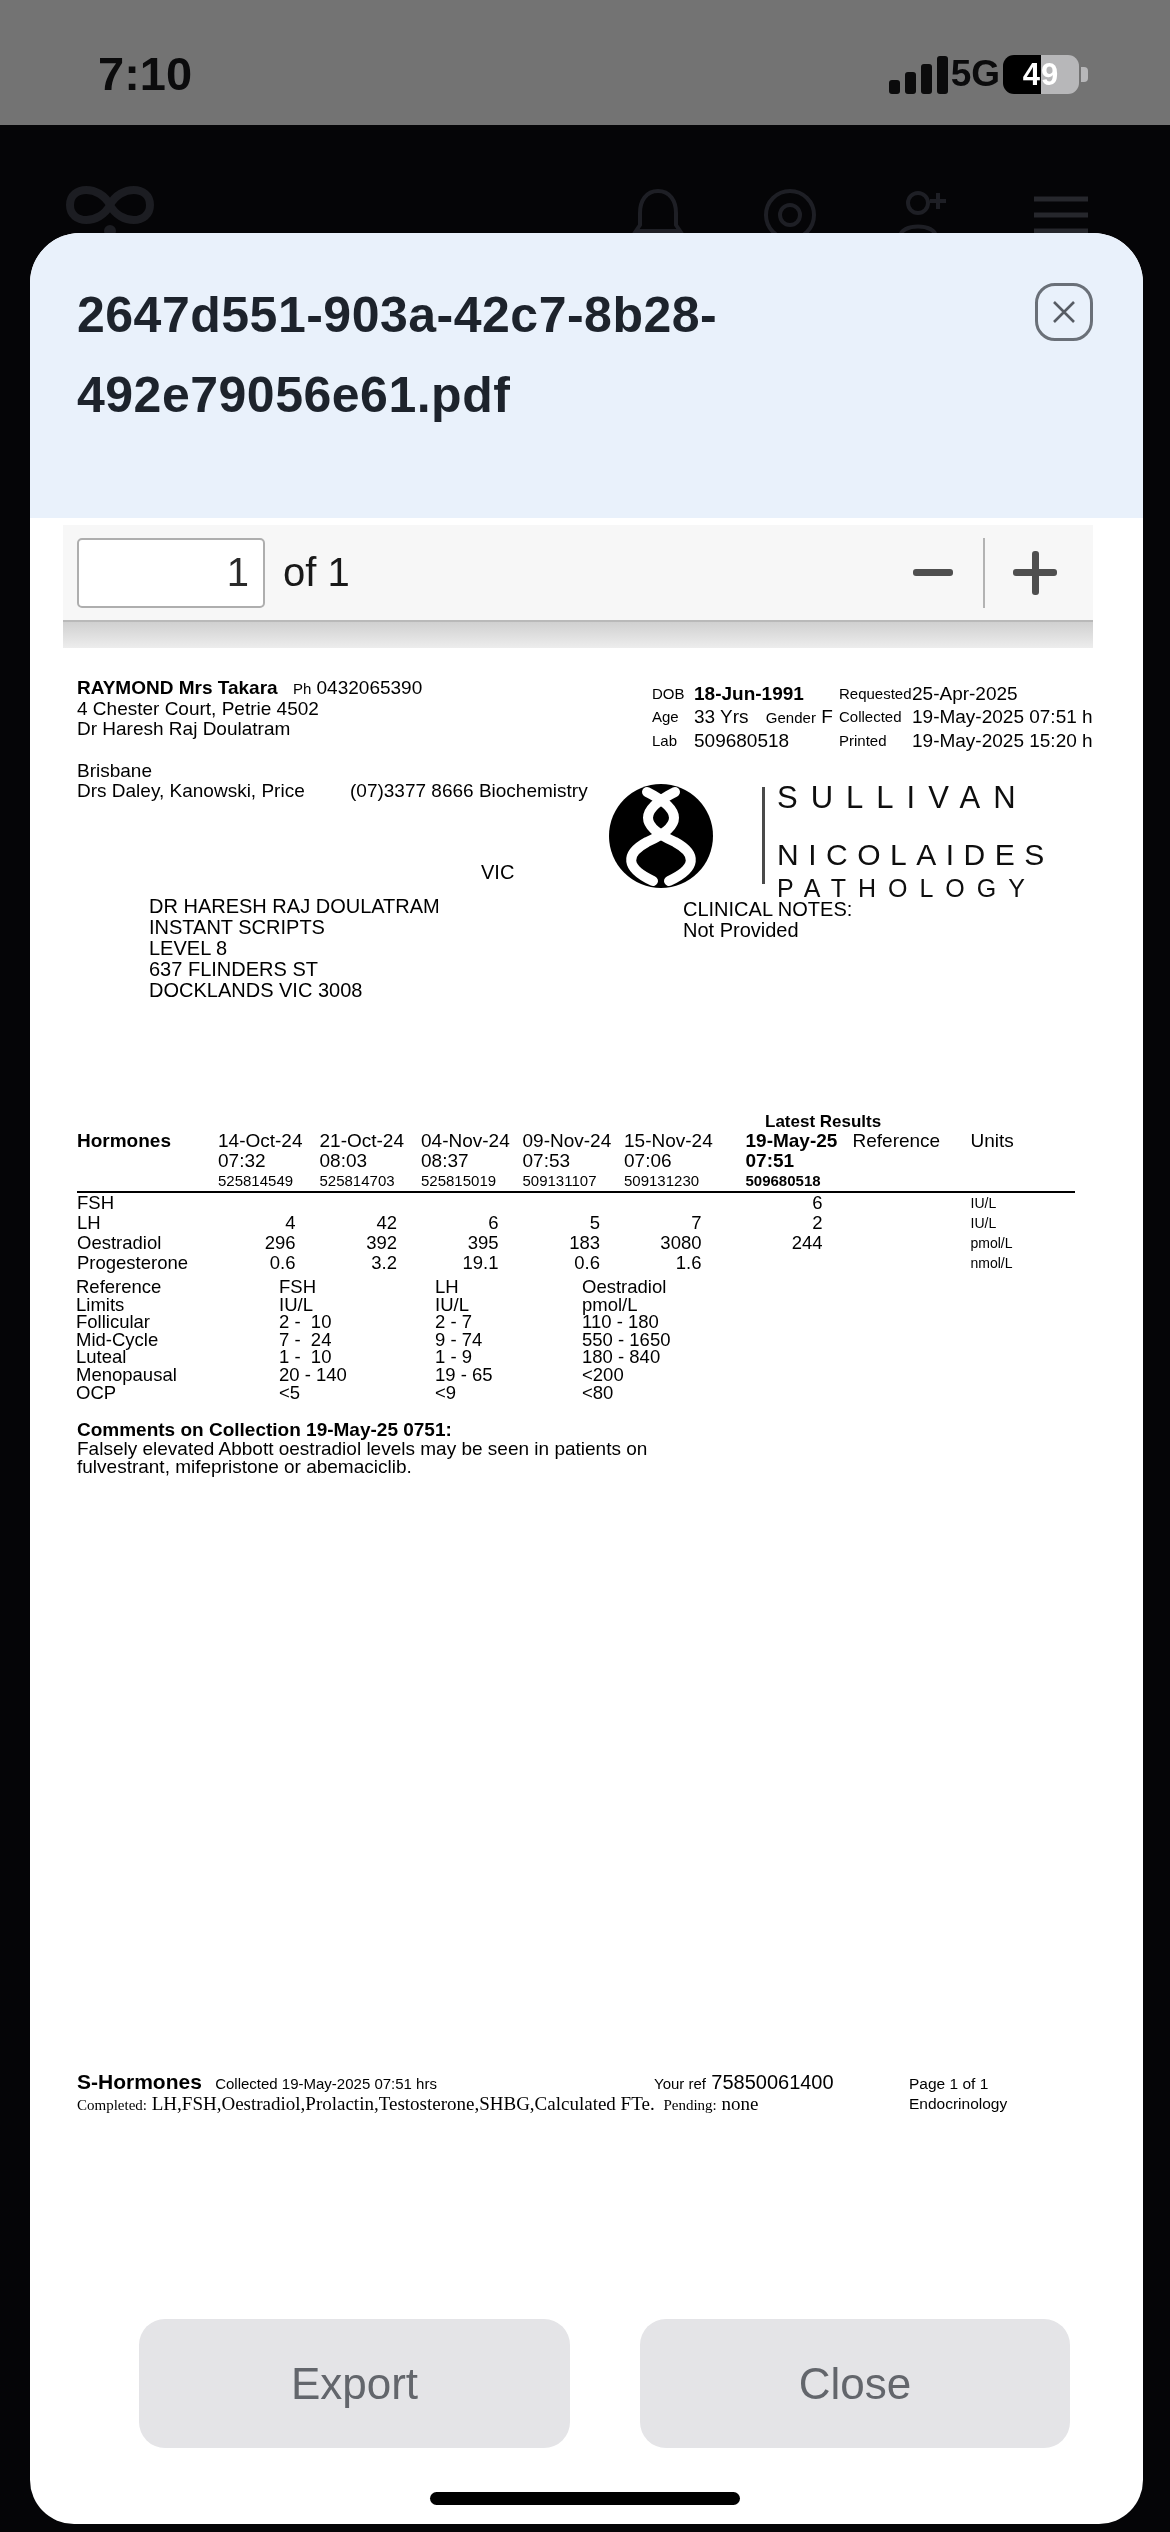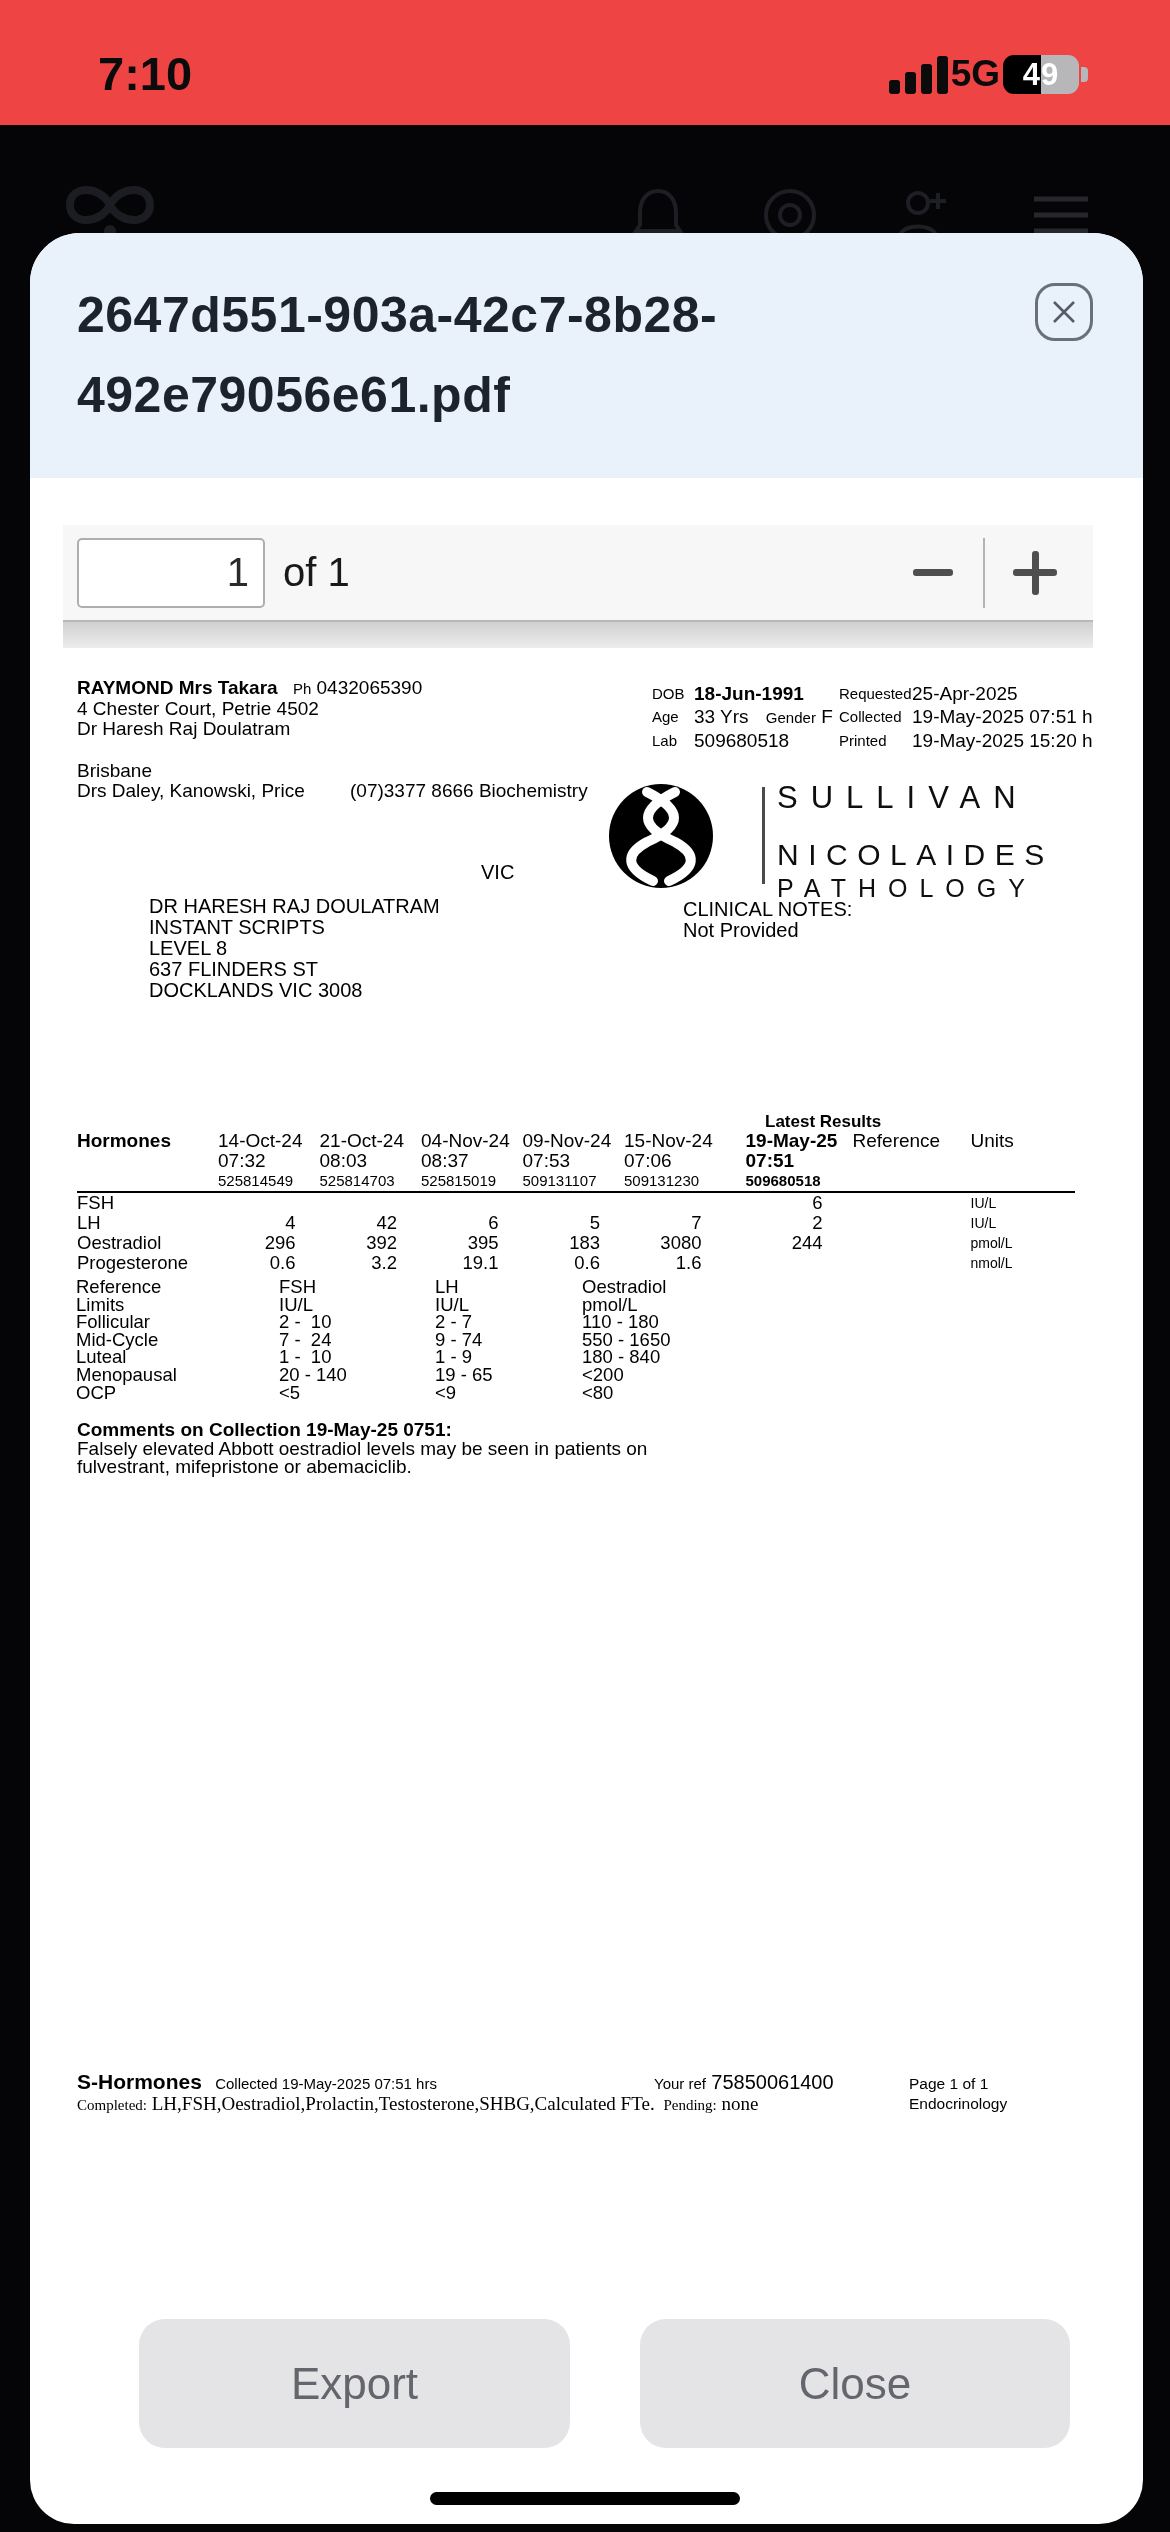--- a/index.html
+++ b/index.html
@@ -4,42 +4,42 @@
 <style>
   html,body{margin:0;padding:0;}
   body{
     width:1170px;height:2532px;position:relative;overflow:hidden;
     background:#050507;font-family:"Liberation Sans",sans-serif;
     -webkit-font-smoothing:antialiased;
   }
   .abs{position:absolute;}
 
   
-  .status-bar{left:0;top:0;width:1170px;height:125px;background:#ef4444;}
+  .status-bar{left:0;top:0;width:1170px;height:125px;background:#737373;}
   .sb-time{left:98px;top:46px;font-size:47px;font-weight:700;color:#0b0b0c;letter-spacing:0;}
   .sb-right{right:82px;top:54px;display:flex;align-items:flex-end;gap:3px;}
   .sig{display:flex;align-items:flex-end;gap:5px;height:40px;}
   .sig i{display:block;width:11px;background:#0b0b0c;border-radius:3px;}
   .sb-net{font-size:37px;font-weight:600;color:#0b0b0c;line-height:40px;}
   .batt{position:relative;width:76px;height:39px;border-radius:11px;overflow:hidden;display:flex;}
   .batt .bf{width:50%;background:#000;}
   .batt .be{width:50%;background:#b7b7b9;}
   .batt .bn{position:absolute;inset:0;display:flex;align-items:center;justify-content:center;
     color:#fff;font-size:31px;font-weight:700;letter-spacing:1px;}
   .batt-nub{width:7px;height:15px;background:#b7b7b9;border-radius:0 4px 4px 0;margin-left:2px;margin-bottom:12px;}
 
   
   .app-header{left:0;top:125px;width:1170px;height:180px;background:#050507;color:#1b1c21;}
   .app-header svg{position:absolute;}
   .brand-name{position:absolute;left:172px;top:192px;font-size:46px;font-weight:700;color:#17181d;}
 
   
   .modal{left:30px;top:233px;width:1113px;height:2291px;background:#ffffff;
     border-radius:50px 50px 44px 44px;overflow:hidden;}
-  .modal-header{position:absolute;left:0;top:0;width:100%;height:245px;background:#e9f1fb;}
+  .modal-header{position:absolute;left:0;top:0;width:100%;height:285px;background:#e9f1fb;}
   .modal-title{position:absolute;left:47px;top:42px;width:760px;font-size:50px;line-height:80px;
     font-weight:700;color:#1d232c;letter-spacing:.5px;overflow-wrap:break-word;}
   .close-btn{position:absolute;right:50px;top:50px;width:58px;height:58px;border-radius:20px;
     border:3.5px solid #6a7078;background:transparent;display:flex;align-items:center;justify-content:center;cursor:pointer;}
 
   
   .viewer{position:absolute;left:33px;top:292px;width:1030px;}
   .pdf-toolbar{position:relative;height:95px;background:#f7f7f7;display:flex;align-items:center;}
   .page-input{width:170px;height:66px;margin-left:14px;border:2px solid #aeaeae;border-radius:5px;
     background:#fff;font-size:40px;color:#2a2a2a;text-align:right;padding:0 14px 0 0;

